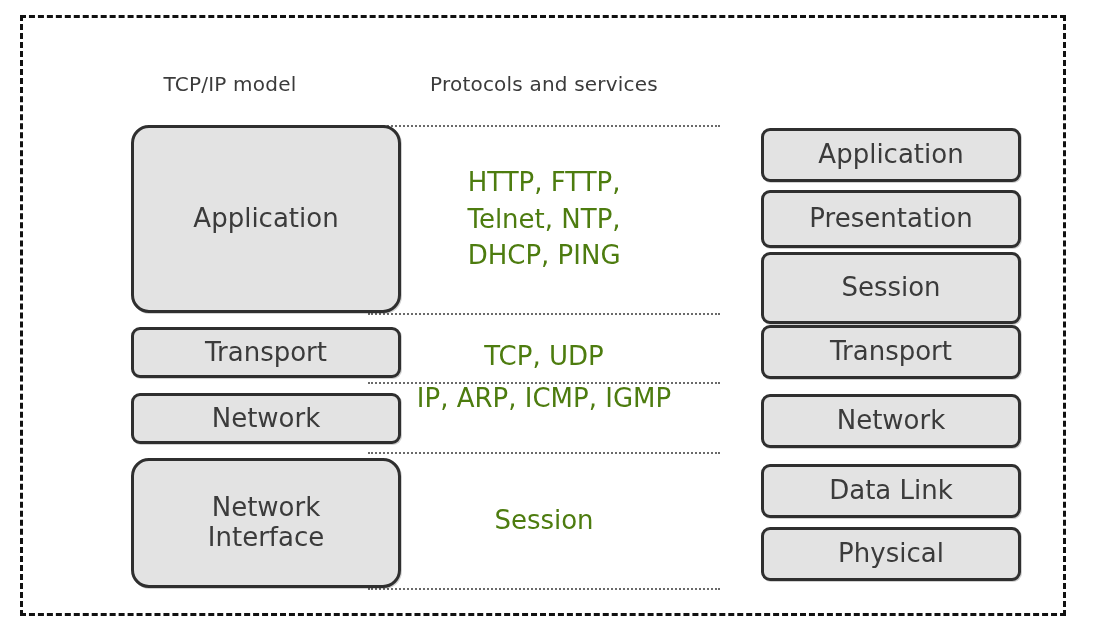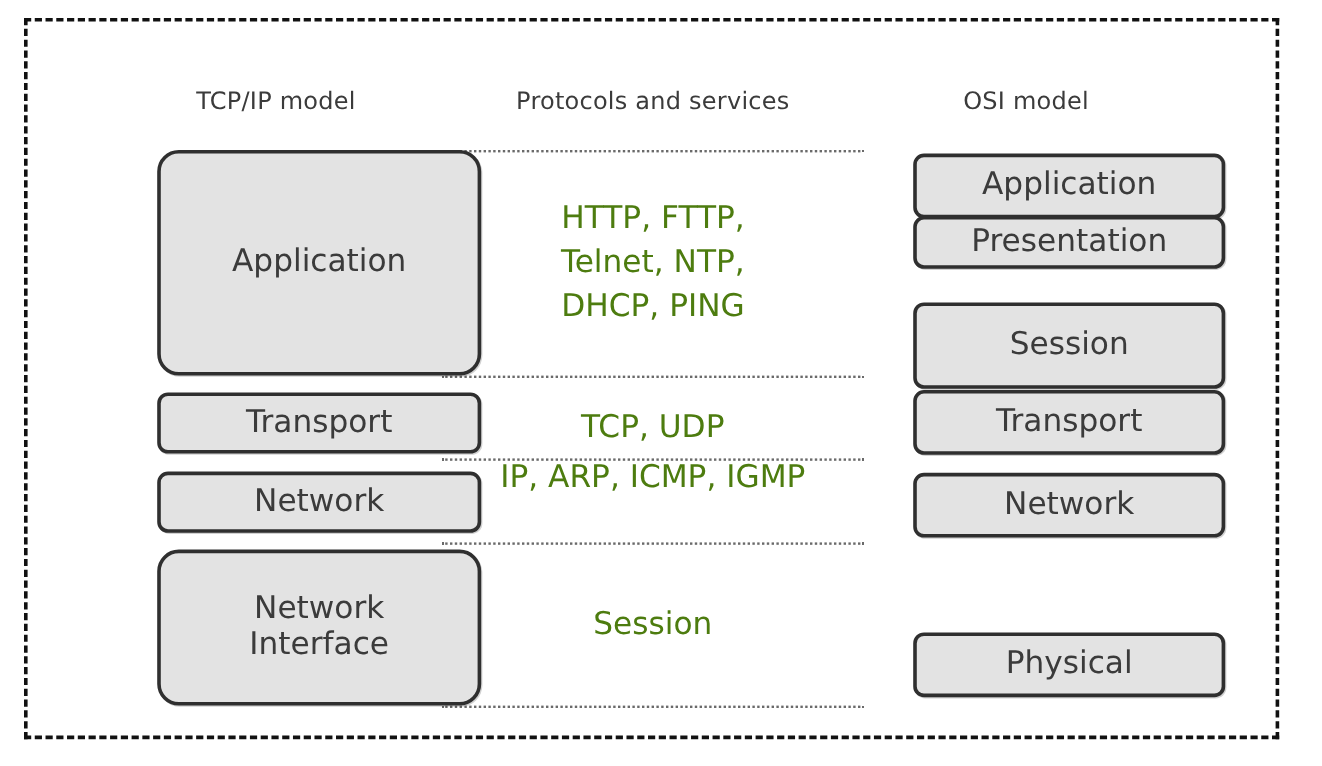--- a/index.html
+++ b/index.html
@@ -77,21 +77,21 @@
   
   .l-col { left: 95px; width: 270px; }
   .l-app   { top: 125px; height: 188px; }
   .l-trans { top: 327px; height: 51px;  }
   .l-net   { top: 393px; height: 51px;  }
   .l-nif   { top: 458px; height: 130px; }
 
   
   .r-col { left: 725px; width: 260px; }
   .r-1 { top: 128px; height: 54px; }
-  .r-2 { top: 180px; height: 44px; }
+  .r-2 { top: 190px; height: 58px; }
   .r-3 { top: 252px; height: 72px; }
   .r-4 { top: 325px; height: 54px; }
   .r-5 { top: 394px; height: 54px; }
   .r-6 { top: 464px; height: 54px; }
   .r-7 { top: 527px; height: 54px; }
 
   
   .proto {
     position: absolute;
     left: 368px;
@@ -113,21 +113,20 @@
 </style>
 </head>
 <body>
 
 <div class="canvas">
 
   <div class="outer-frame"></div>
 
   <div class="col-header hdr-tcpip">TCP/IP model</div>
   <div class="col-header hdr-proto">Protocols and services</div>
-  <div class="col-header hdr-osi">OSI model</div>
 
   <div class="sep" style="top:125px"></div>
   <div class="sep" style="top:313px"></div>
   <div class="sep" style="top:382px"></div>
   <div class="sep" style="top:452px"></div>
   <div class="sep" style="top:588px"></div>
 
   <div class="box tall l-col l-app">Application</div>
   <div class="box l-col l-trans">Transport</div>
   <div class="box l-col l-net">Network</div>
@@ -139,15 +138,16 @@
 DHCP, PING</div>
   <div class="proto p-trans">TCP, UDP</div>
   <div class="proto p-net">IP, ARP, ICMP, IGMP</div>
   <div class="proto p-link">Session</div>
 
   <div class="box r-col r-1">Application</div>
   <div class="box r-col r-2">Presentation</div>
   <div class="box r-col r-3">Session</div>
   <div class="box r-col r-4">Transport</div>
   <div class="box r-col r-5">Network</div>
+  <div class="box r-col r-6">Data Link</div>
   <div class="box r-col r-7">Physical</div>
 
 </div>
 
 </body></html>

